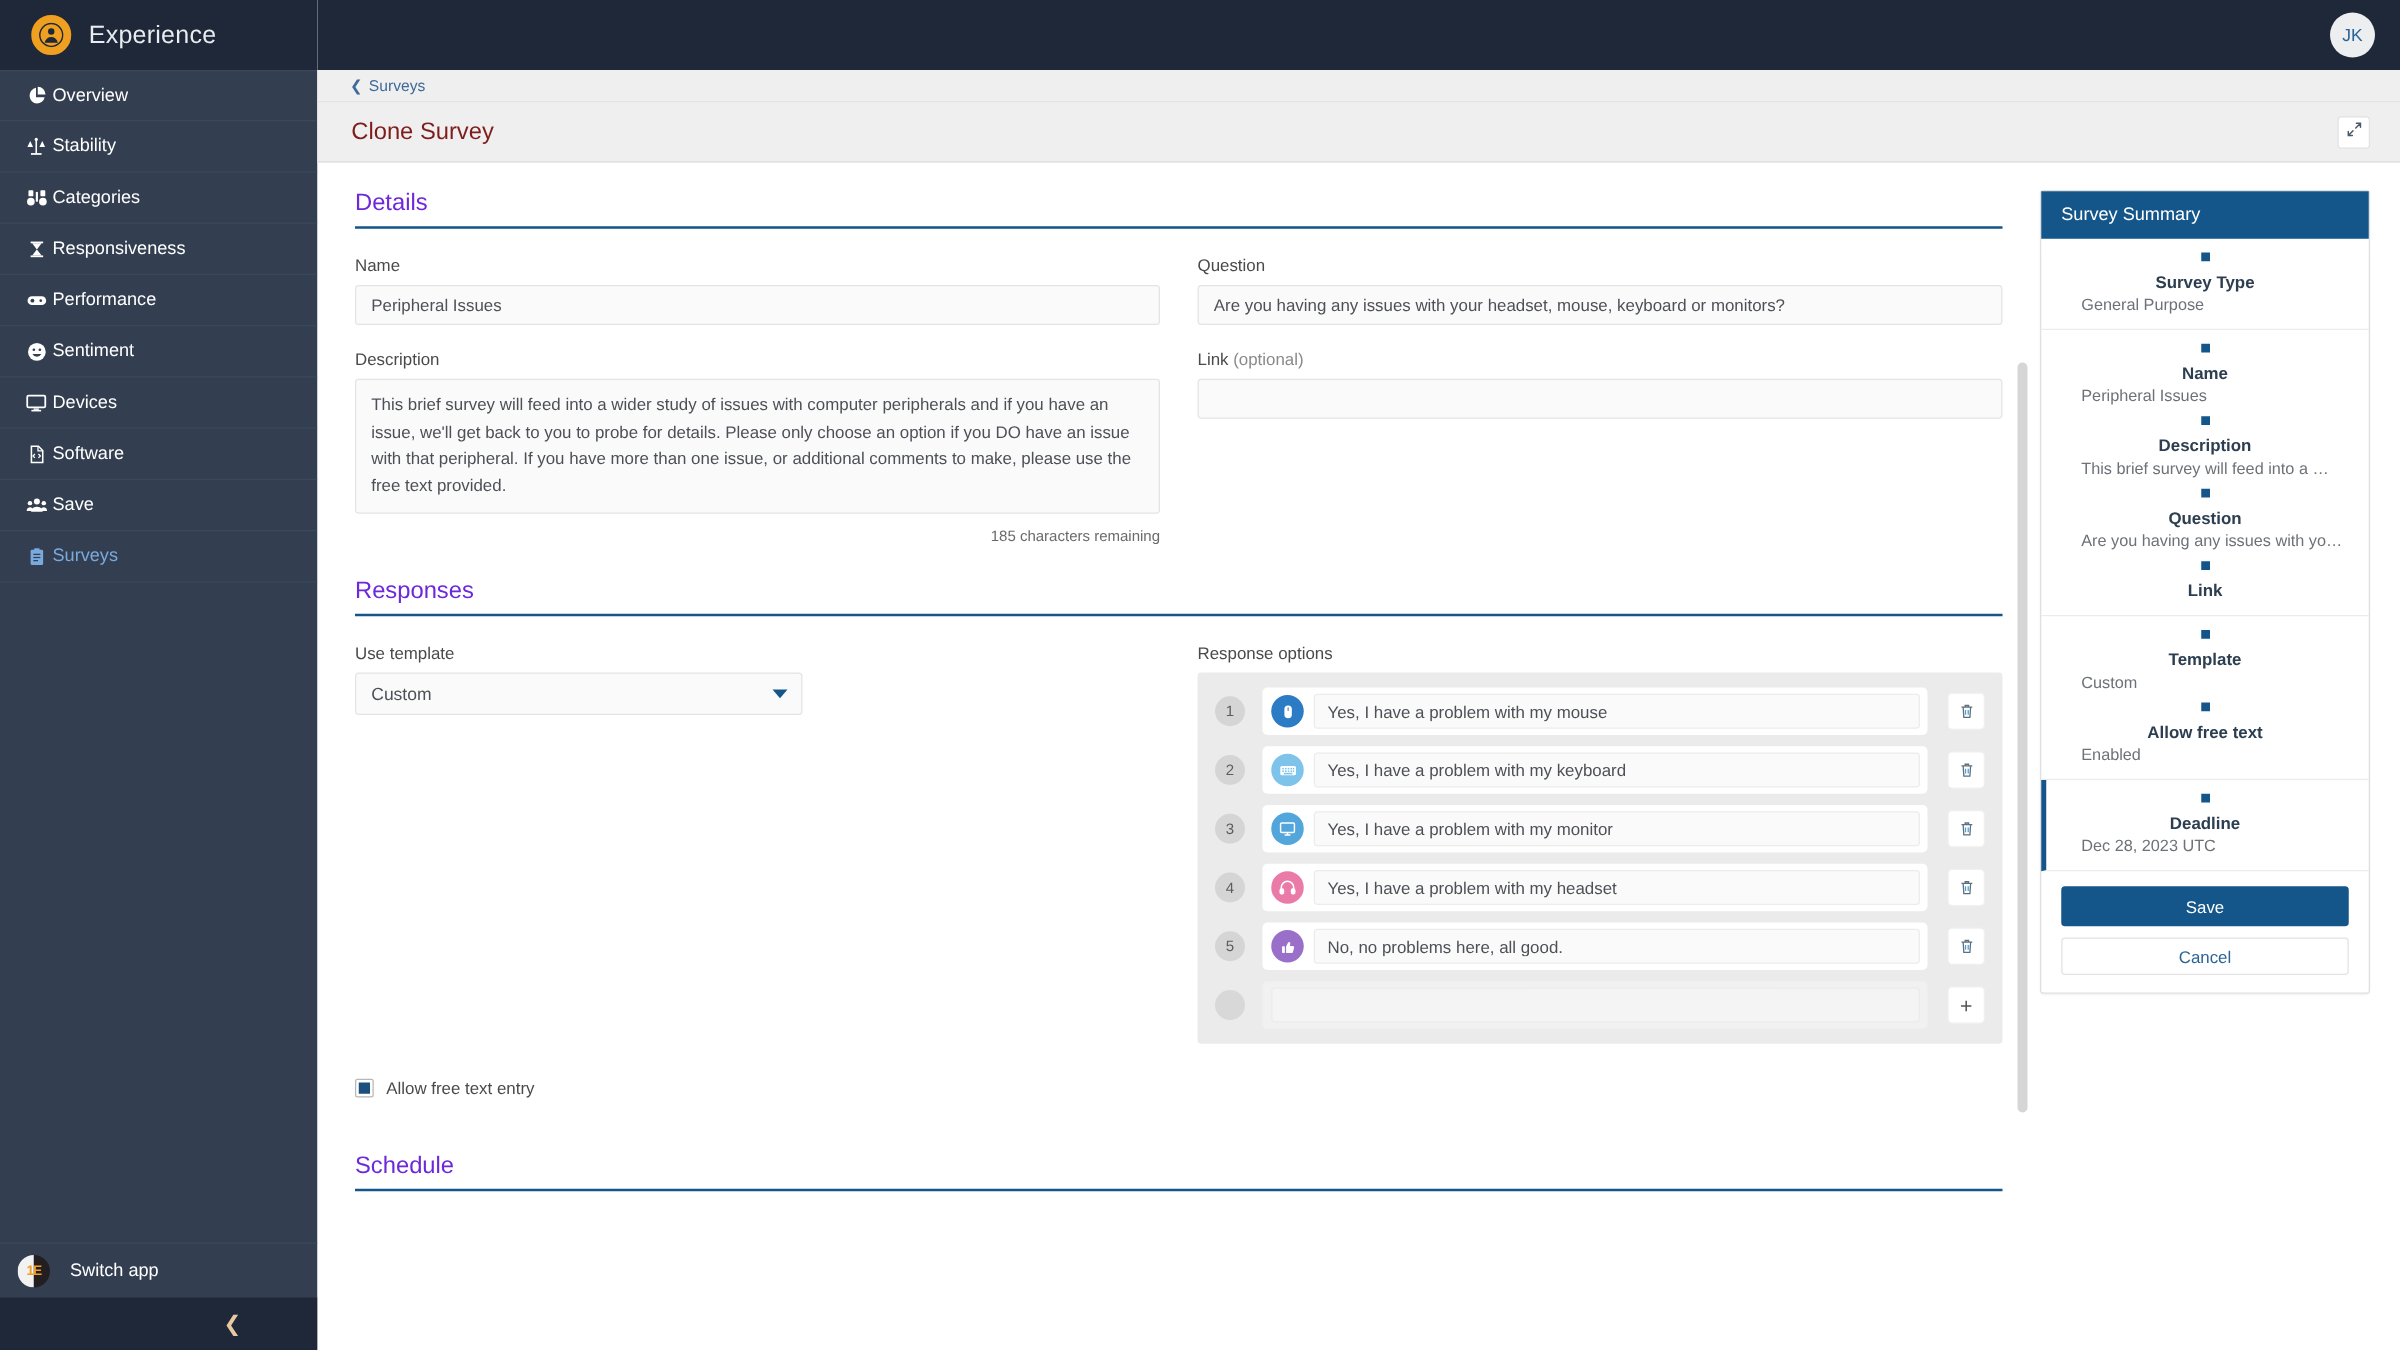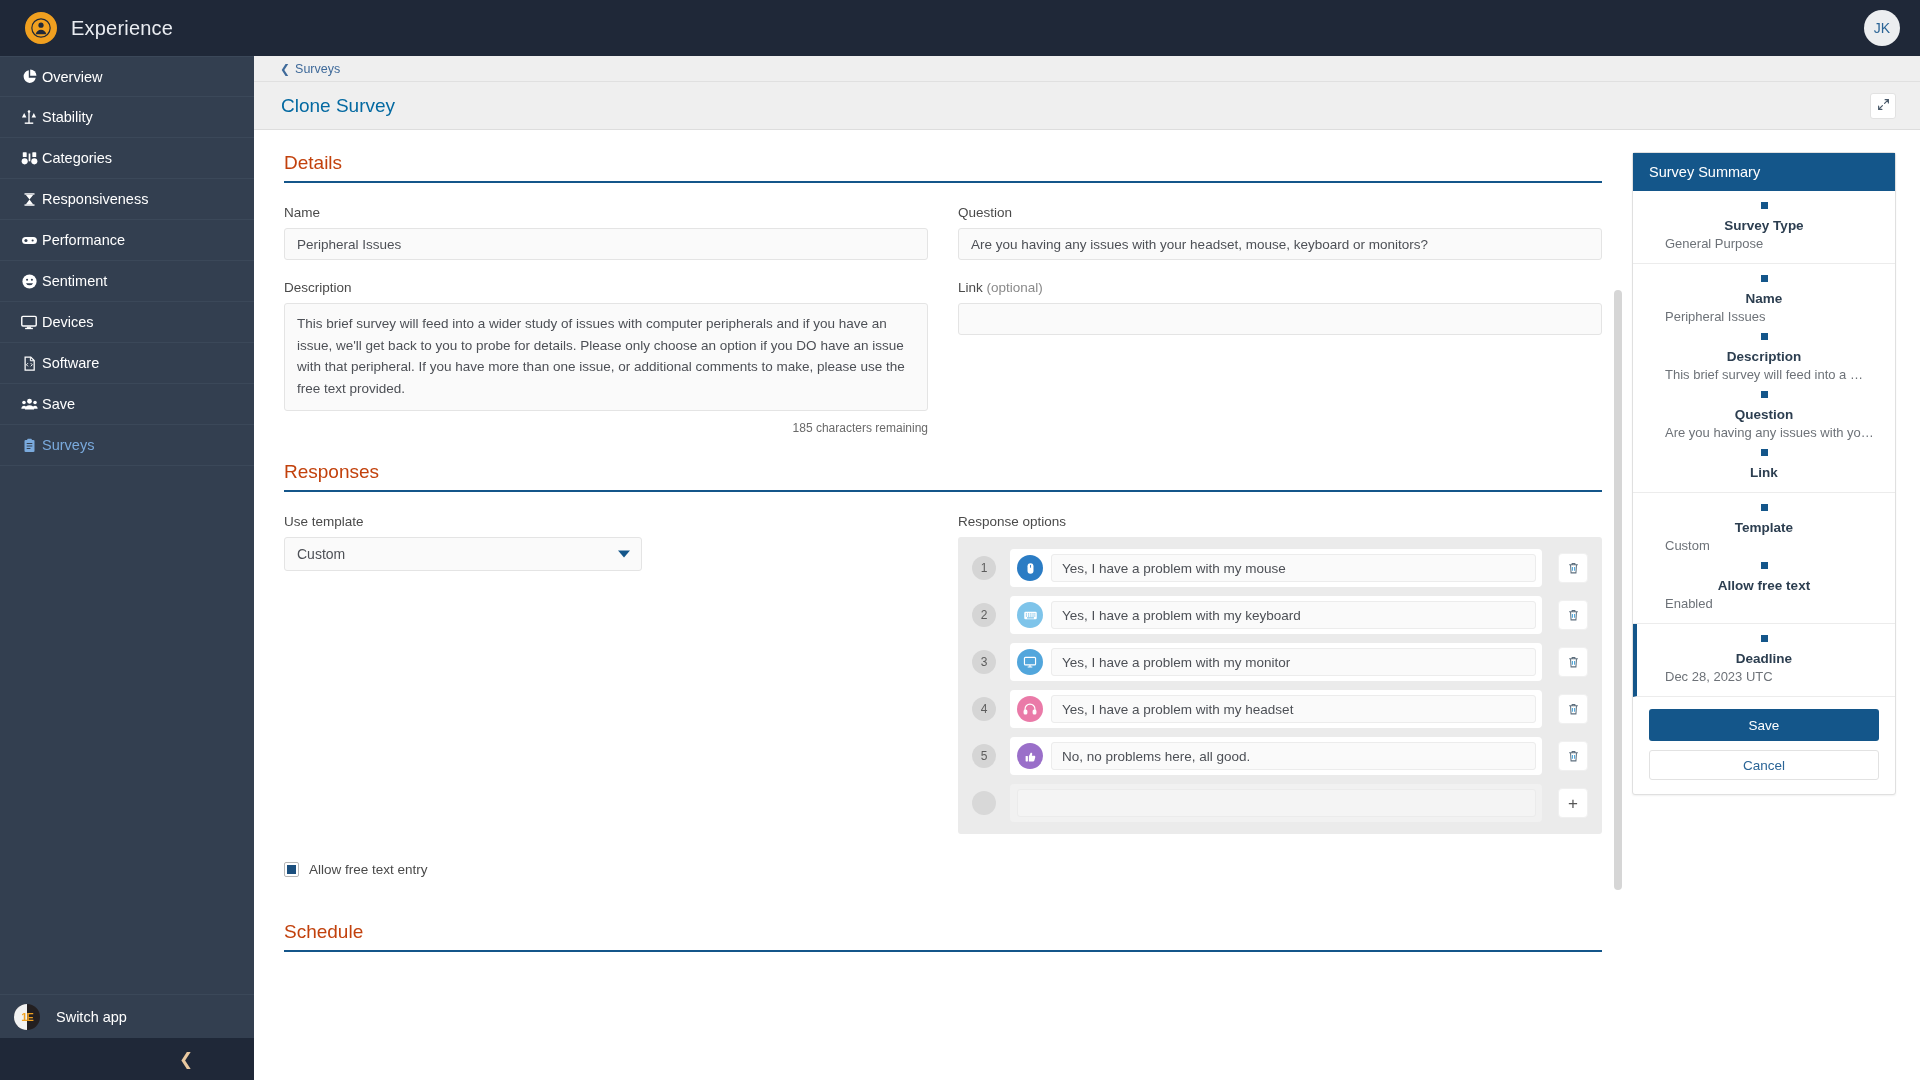--- a/index.html
+++ b/index.html
@@ -75,41 +75,41 @@
     display: flex; align-items: center; padding-left: 26px; flex: 0 0 26px;
   }
   .breadcrumb { color: #3f6a9a; font-size: 12.5px; display: flex; align-items: center; gap: 5px; cursor: pointer; }
   .breadcrumb .bc-chev { font-size: 12px; }
 
   .page-head {
     height: 48px; background: #efefef; border-bottom: 1px solid #dddddd;
     display: flex; align-items: center; justify-content: space-between;
     padding: 0 24px 0 27px; flex: 0 0 48px;
   }
-  .page-title { font-size: 19px; color: #0369a1; }
+  .page-title { font-size: 19px; color: #7f1d1d; }
   .expand-btn {
     width: 26px; height: 26px; background: #fff; border: 1px solid #e2e2e2; border-radius: 3px;
     display: flex; align-items: center; justify-content: center; cursor: pointer;
   }
 
   .body-area { flex: 1 1 auto; display: flex; position: relative; overflow: hidden; }
 
   .form-col {
     flex: 1 1 auto; padding: 22px 30px 0 30px; position: relative; overflow: hidden;
   }
   .scroll-track {
     position: absolute; right: 10px; top: 40px; bottom: 10px; width: 8px;
   }
   .scroll-thumb {
     position: absolute; top: 120px; left: 0; width: 8px; height: 600px;
     background: #d6d6d6; border-radius: 4px;
   }
 
   .section-title {
-    font-size: 19px; color: #c2410c; padding-bottom: 7px;
+    font-size: 19px; color: #6d28d9; padding-bottom: 7px;
     border-bottom: 2px solid #14568a; margin-bottom: 22px;
   }
   .grid2 { display: flex; gap: 30px; }
   .col { flex: 1 1 0; min-width: 0; }
   .field-label { font-size: 13.5px; color: #4a4a4a; margin-bottom: 8px; display:block; }
   .field-label .opt { color: #8a8a8a; font-weight: normal; }
 
   .txt-input {
     width: 100%; height: 32px; background: #fafafa; border: 1px solid #e4e4e4; border-radius: 3px;
     font-size: 13.5px; color: #4d5056; padding: 0 12px;

